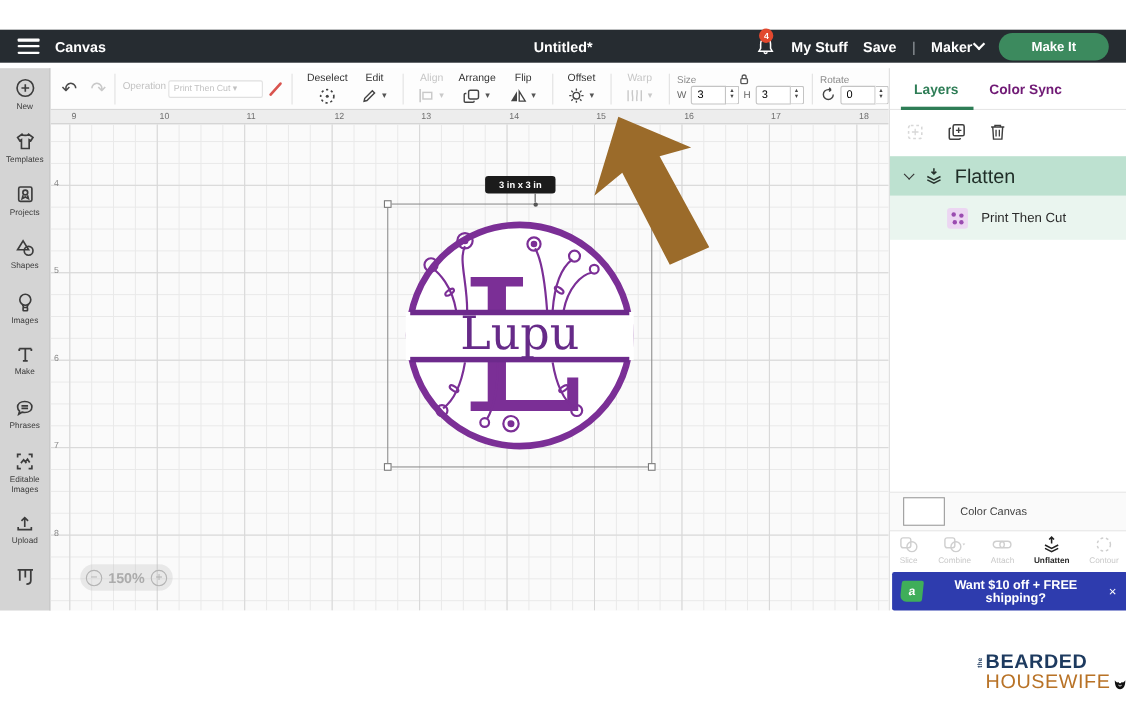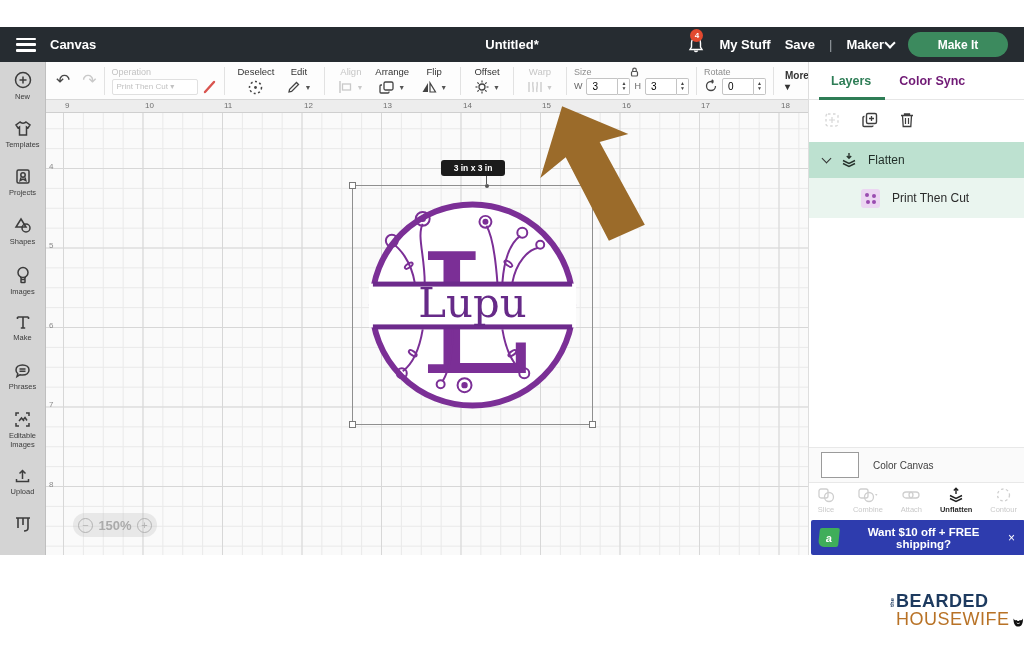--- a/index.html
+++ b/index.html
@@ -1,20 +1,20 @@
 <!DOCTYPE html>
 <html><head>
 <meta charset="utf-8">
 <style>
   * { margin:0; padding:0; box-sizing:border-box; }
   html,body { background:#fff; font-family:"Liberation Sans", sans-serif; }
   .stage { position:relative; width:1024px; height:651px; background:#fff; overflow:hidden; }
 
   
-  .topbar { position:absolute; left:0; top:27px; width:1024px; height:35px; background:#262c31;
+  .topbar { position:absolute; left:0; top:27px; width:1024px; height:30px; background:#262c31;
             display:flex; align-items:center; color:#fff; }
   .hamburger { width:20px; height:14px; margin-left:16px; display:flex; flex-direction:column; justify-content:space-between; cursor:pointer; }
   .hamburger span { display:block; height:2.5px; background:#fff; border-radius:1px; }
   .tb-canvas { margin-left:14px; font-size:13px; font-weight:bold; }
   .tb-title { position:absolute; left:0; right:0; text-align:center; font-size:13px; font-weight:bold; pointer-events:none; }
   .tb-right { margin-left:auto; display:flex; align-items:center; gap:14px; margin-right:16px; }
   .bell-wrap { position:relative; width:18px; height:18px; }
   .badge { position:absolute; top:-7px; left:3px; min-width:13px; height:13px; border-radius:7px; background:#e2492f;
            color:#fff; font-size:8px; font-weight:bold; display:flex; align-items:center; justify-content:center; }
   .tb-link { font-size:13px; font-weight:bold; cursor:pointer; }
@@ -37,21 +37,21 @@
              border-bottom:1px solid #d8d8d8; display:flex; align-items:center; font-size:10px; color:#333; }
   .t-div { width:1px; height:28px; background:#e2e2e2; margin:0 7px; flex:none; }
   .tool { display:flex; flex-direction:column; align-items:center; gap:2px; padding:0 6px; cursor:pointer; }
   .tool .t-label { font-size:9.5px; }
   .tool.disabled { color:#c6c6c6; cursor:default; }
   .tool.disabled svg { stroke:#c9c9c9 !important; }
   .icon-row { display:flex; align-items:center; gap:3px; height:16px; }
   .caret { font-size:7px; color:#555; }
   .tool.disabled .caret { color:#c9c9c9; }
   .undo-redo { display:flex; gap:12px; margin-left:10px; font-size:17px; }
-  .op-group { display:flex; flex-direction:column; gap:2px; }
+  .op-group { display:flex; flex-direction:row; gap:2px; }
   .op-label { font-size:9px; color:#c2c2c2; }
   .op-row { display:flex; align-items:center; gap:5px; }
   .op-select { width:86px; height:16px; border:1px solid #e0e0e0; border-radius:2px; font-size:8px; color:#c2c2c2;
                display:flex; align-items:center; padding:0 4px; justify-content:space-between; background:#fff; }
   .num-group { display:flex; flex-direction:column; gap:1px; }
   .num-label { font-size:9px; color:#8c8c8c; }
   .num-row { display:flex; align-items:center; gap:4px; }
   .wh-letter { font-size:9px; color:#666; }
   .num-input { width:32px; height:17px; border:1px solid #c4c4c4; border-radius:2px 0 0 2px; font-size:10px; padding-left:5px;
                font-family:"Liberation Sans",sans-serif; }
@@ -92,21 +92,21 @@
   .rpanel { position:absolute; left:808px; top:62px; width:216px; height:493px; background:#fff; border-left:1px solid #dedede; }
   .tabs { position:absolute; left:0; top:0; width:216px; height:38px; border-bottom:1px solid #e6e6e6; display:flex; align-items:center; }
   .tab { font-size:12.5px; font-weight:bold; cursor:pointer; }
   .tab.active { color:#2e7d56; }
   .tab.inactive { color:#701a75; margin-left:28px; }
   .tab-underline { position:absolute; left:10px; bottom:-1px; width:66px; height:3px; background:#2e7d56; }
   .layer-tools { position:absolute; left:0; top:38px; width:216px; height:40px; display:flex; align-items:center; gap:20px; padding-left:14px; }
   .layer-tools svg { cursor:pointer; }
   .flatten-row { position:absolute; left:0; top:80px; width:216px; height:36px; background:#bde1d0;
                  display:flex; align-items:center; gap:10px; padding-left:14px; cursor:pointer; }
-  .flatten-label { font-size:12px; color:#1f2d27; }
+  .flatten-label { font-size:18px; color:#1f2d27; }
   .chev-down { width:7px; height:7px; border-right:1.5px solid #333; border-bottom:1.5px solid #333; transform:rotate(45deg); margin-top:-3px; }
   .sublayer-row { position:absolute; left:0; top:116px; width:248px; height:40px; background:#eaf5ef;
                   display:flex; align-items:center; gap:12px; padding-left:52px; cursor:pointer; }
   .thumb { width:19px; height:19px; border-radius:3px; background:#ecd6f2; position:relative; }
   .thumb i { position:absolute; width:4px; height:4px; border-radius:50%; background:#9a4cb0; }
   .sublayer-label { font-size:12px; color:#2b2b2b; }
   .blank-row { position:absolute; left:0; top:385px; width:216px; height:36px; background:#fafafa;
                border-top:1px solid #e8e8e8; border-bottom:1px solid #e8e8e8; display:flex; align-items:center; gap:14px; padding-left:12px; }
   .blank-thumb { width:38px; height:26px; background:#fff; border:1px solid #9b9b9b; }
   .blank-label { font-size:10px; color:#3f3f3f; }

